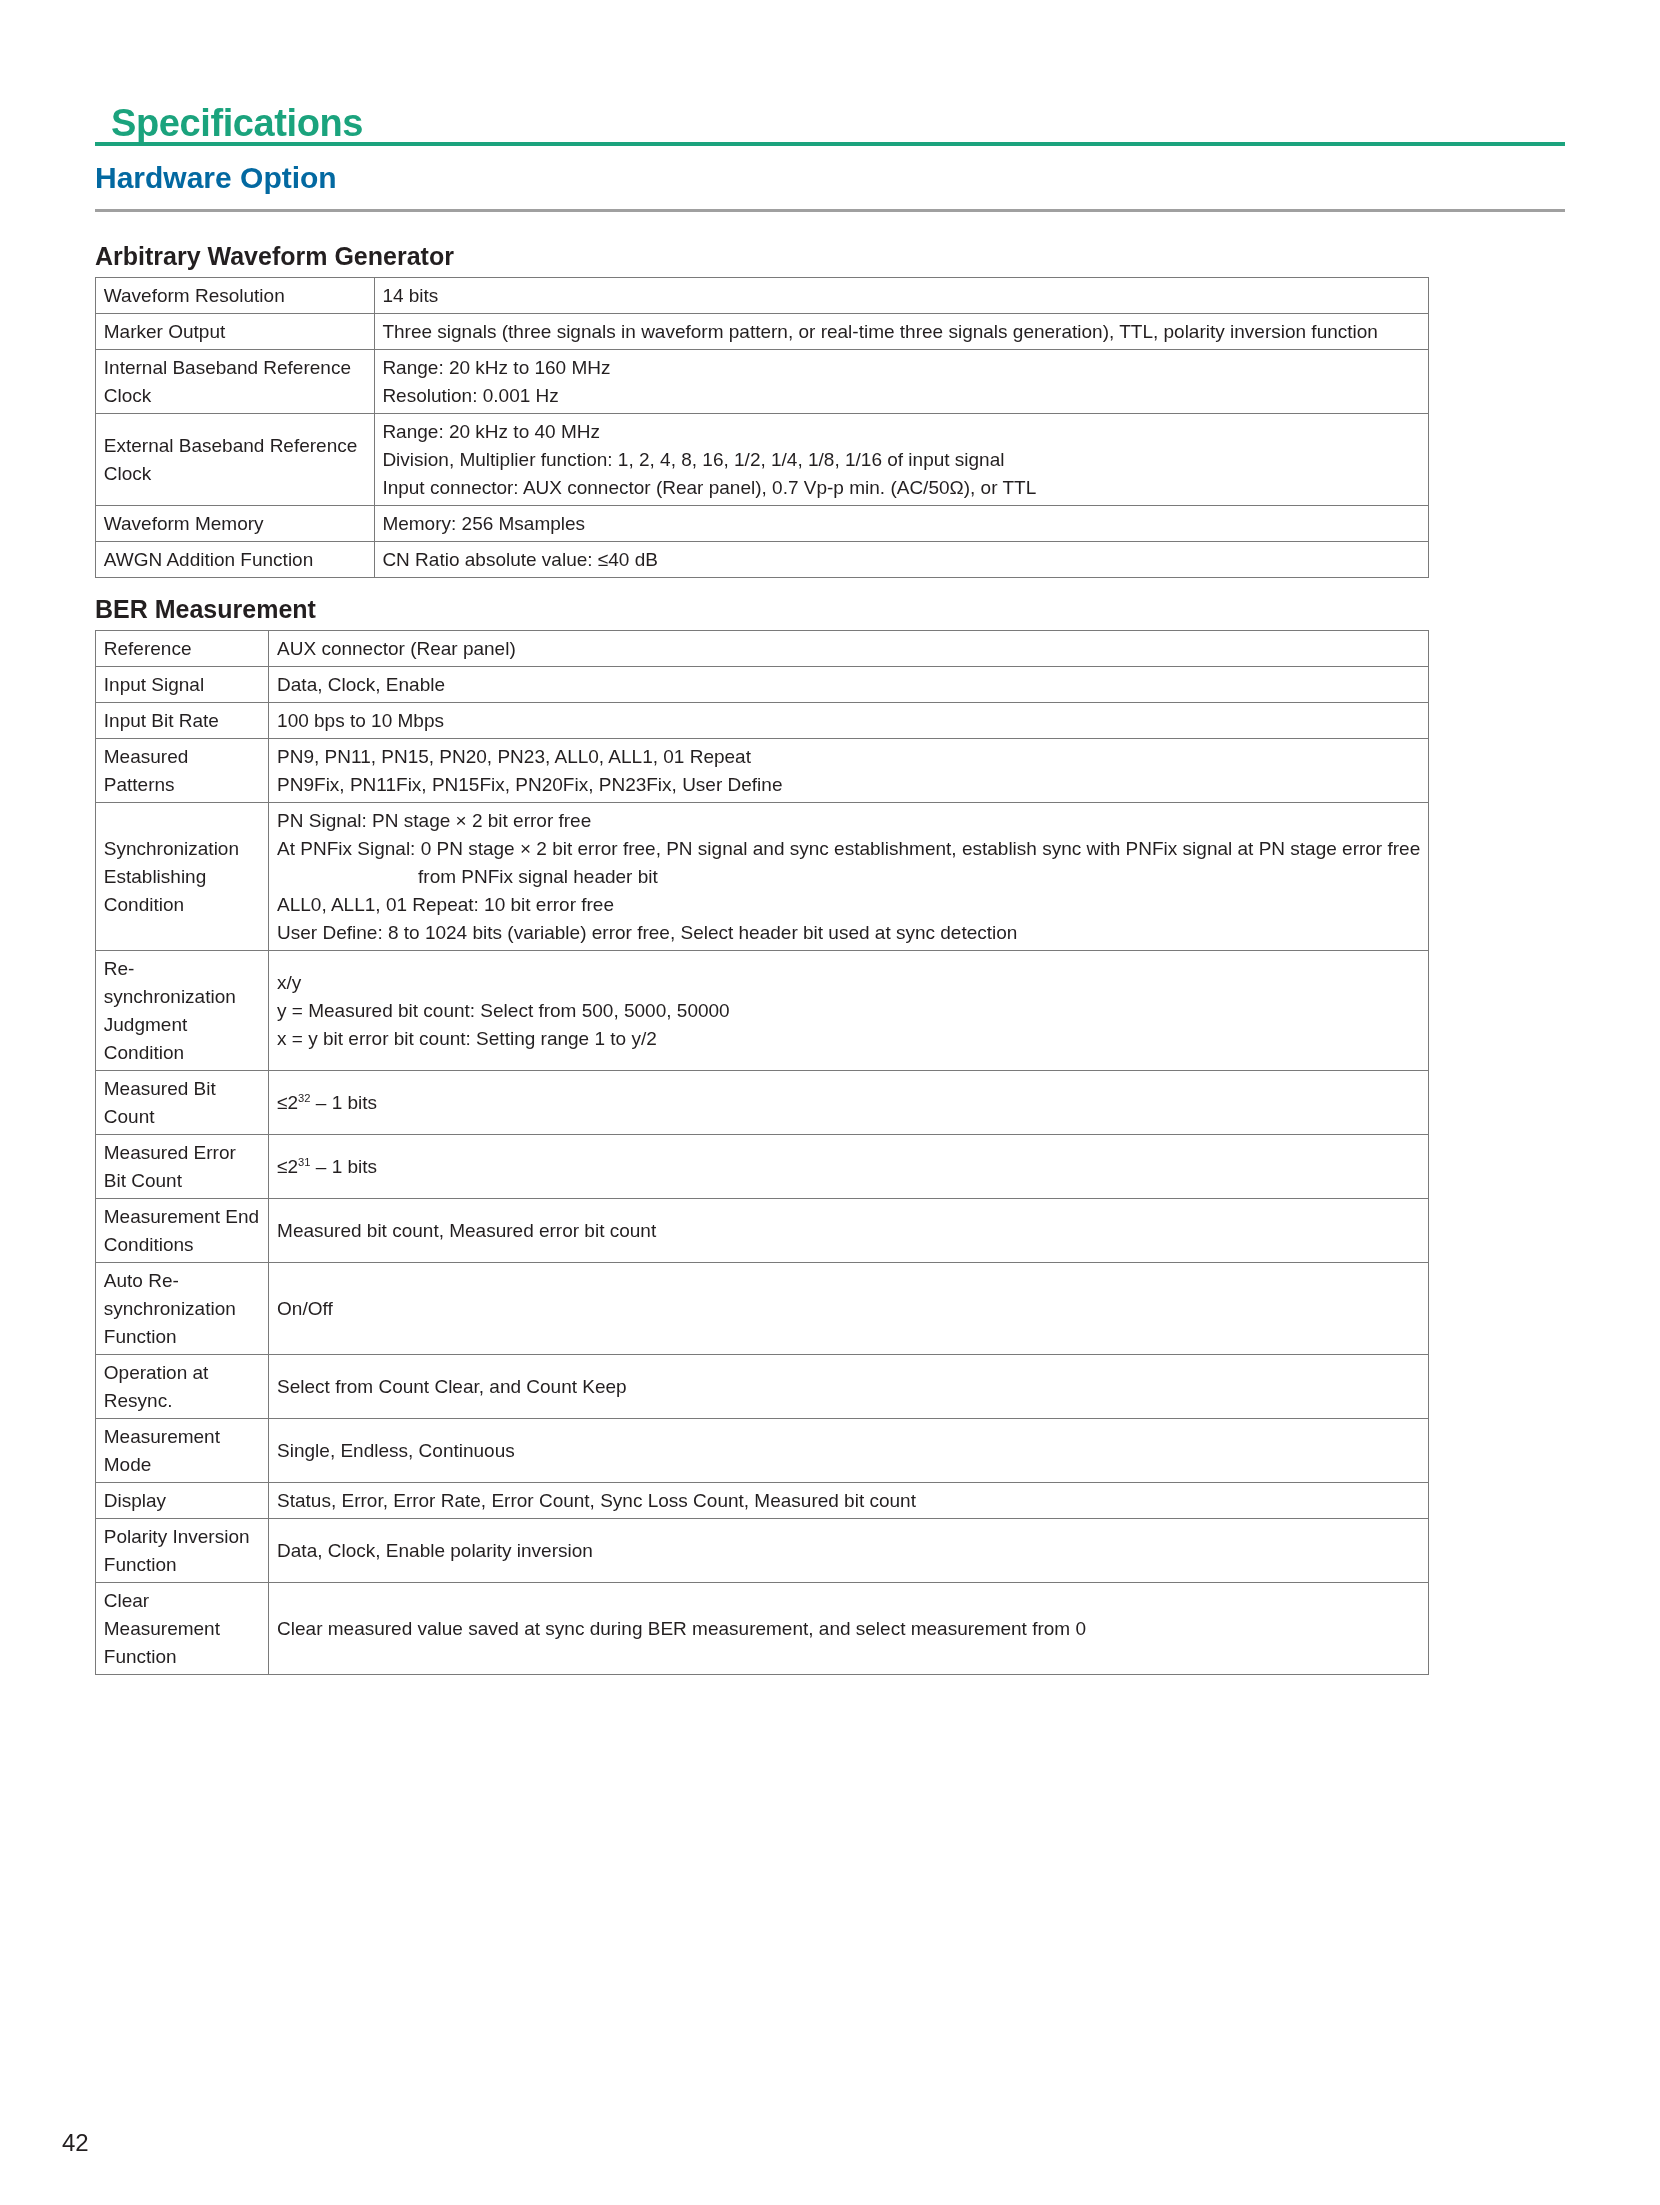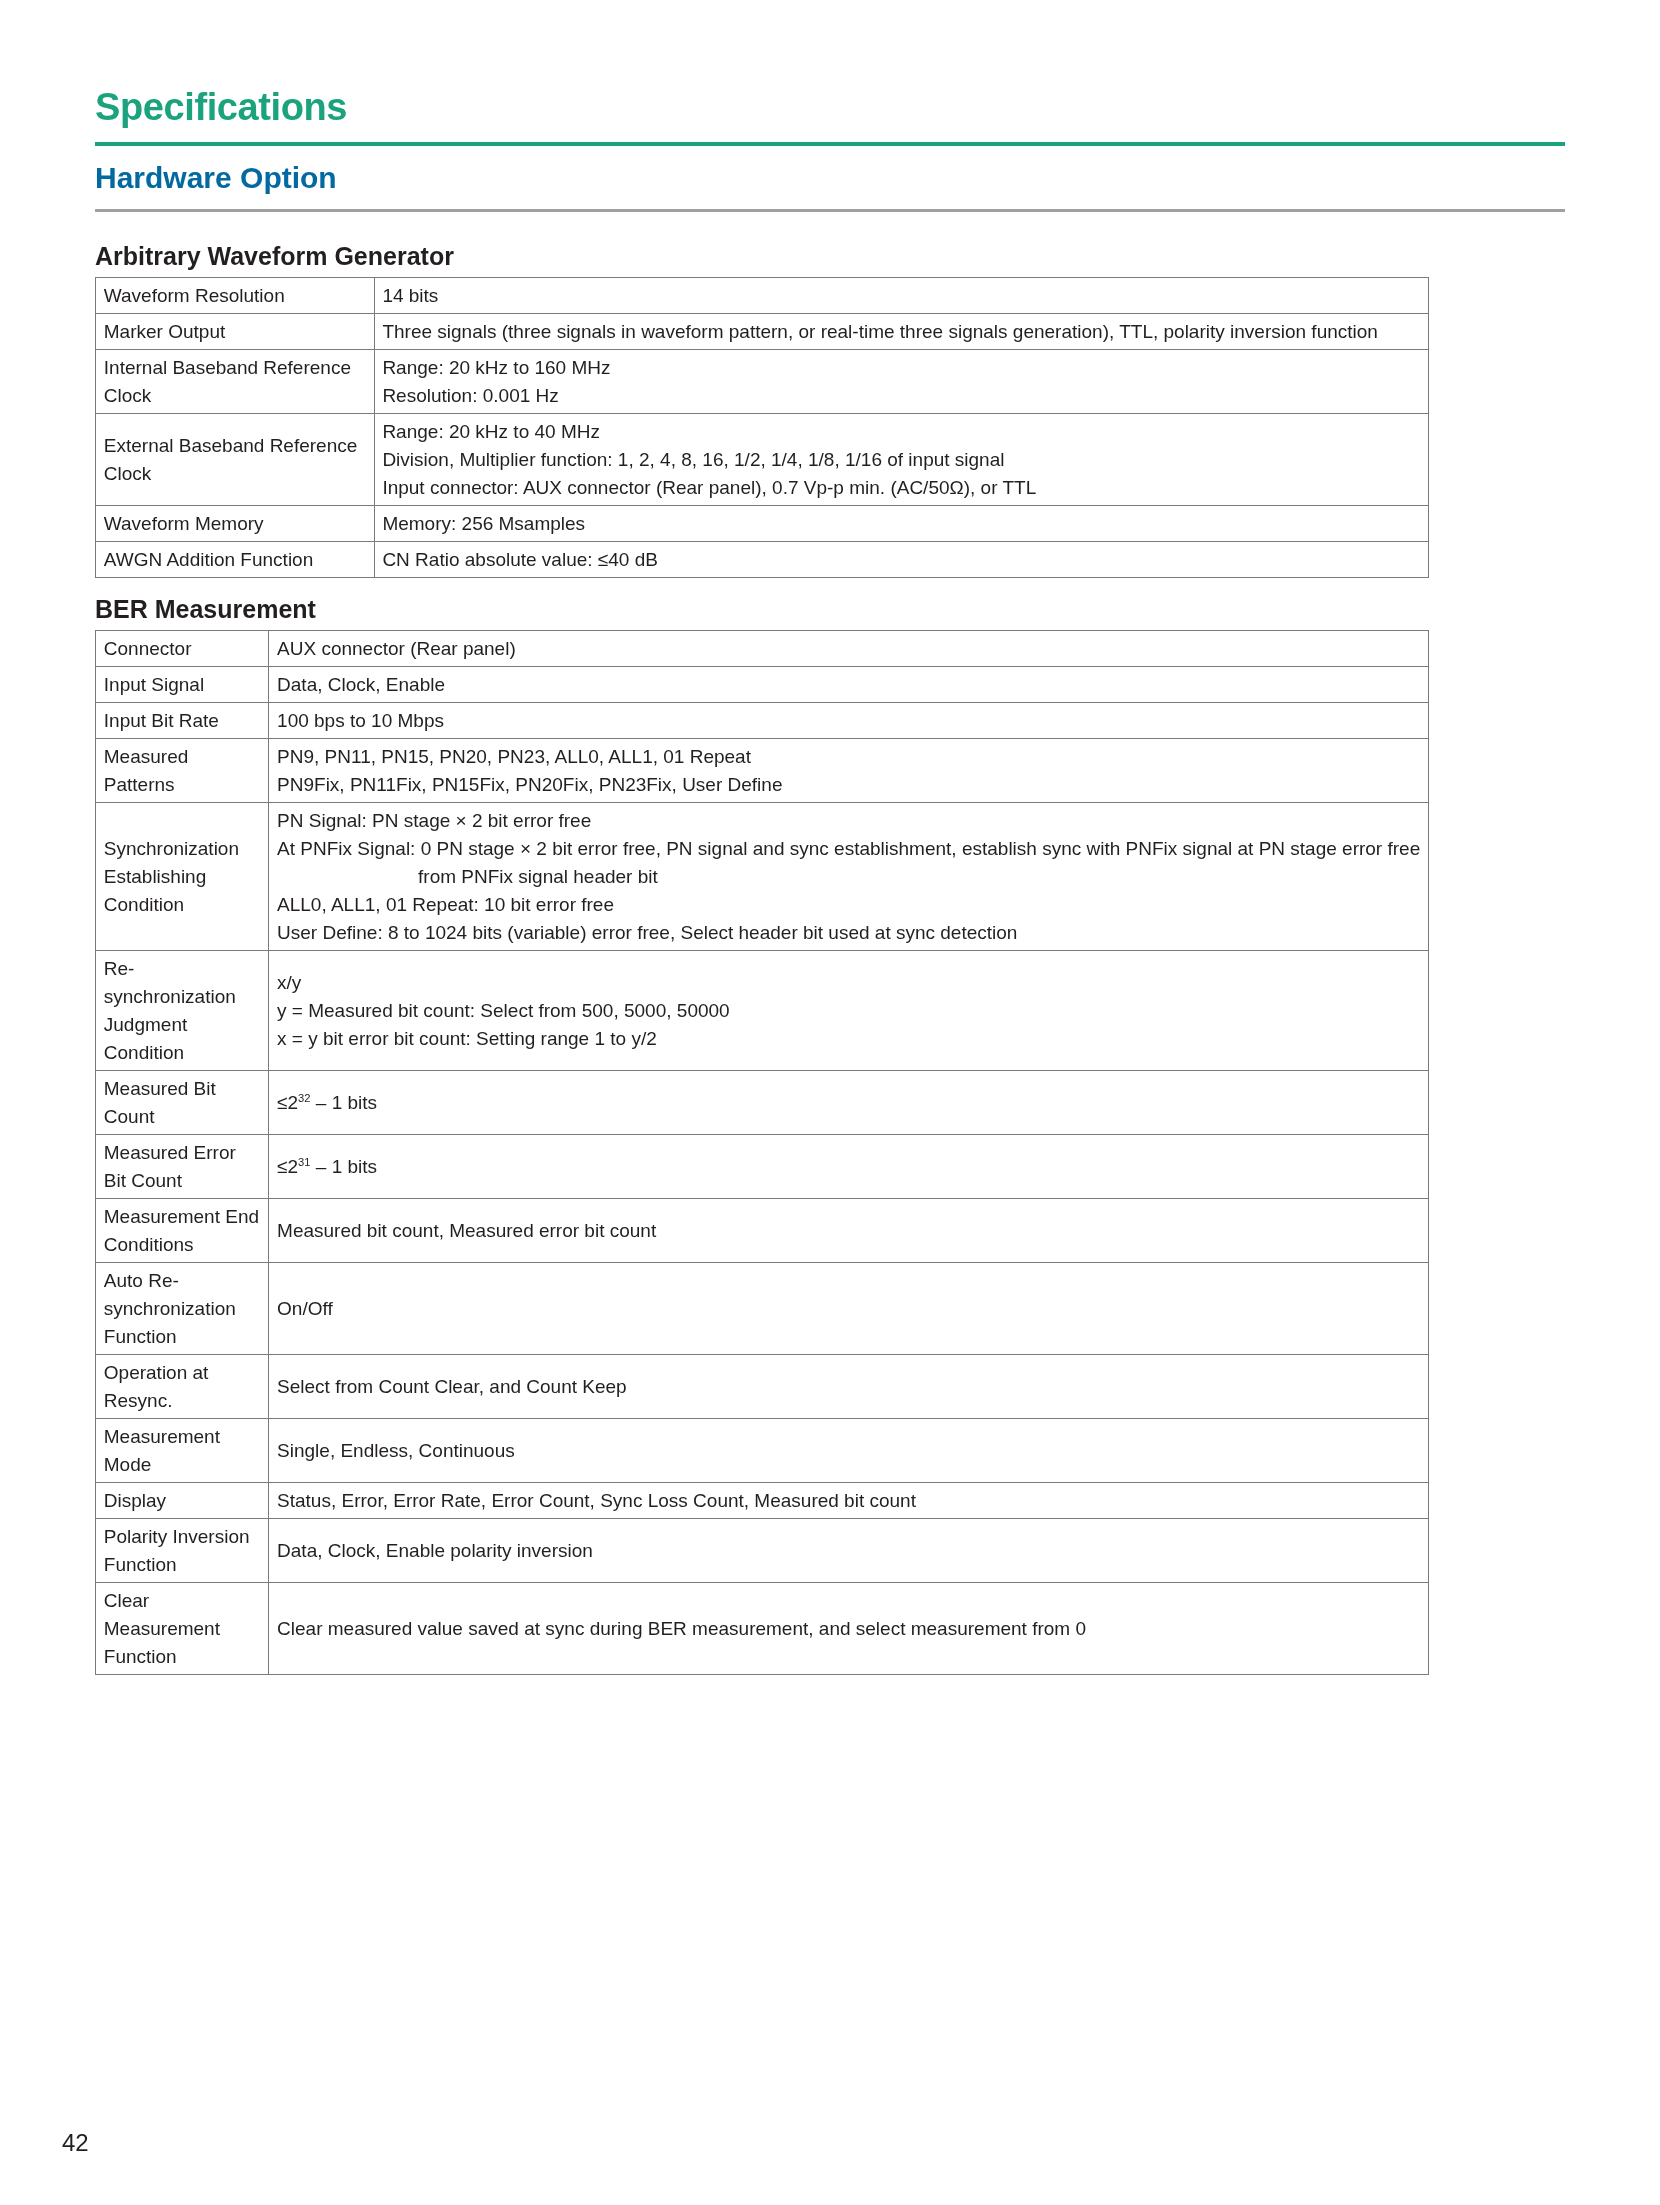--- a/index.html
+++ b/index.html
@@ -1,18 +1,18 @@
 <!DOCTYPE html>
 <html style="font-size:14px"><head>
 <meta charset="utf-8">
 <style>
   html, body { margin: 0; padding: 0; background: #ffffff; }
   body { width: 1660px; height: 2205px; position: relative; overflow: hidden;
          font-family: "Liberation Sans", "DejaVu Sans", sans-serif; color: #231f20; }
-  .page-title { position: absolute; left: 95px; top: 86px; margin: 0;
+  .page-title { position: absolute; left: 95px; top: 86px; margin: 16px;
          font-size: 38px; font-weight: bold; color: #1ba37d; letter-spacing: -0.4px; }
   .rule-green { position: absolute; left: 95px; top: 142px; width: 1470px; height: 3.5px; background: #1ba37d; }
   .section-title { position: absolute; left: 95px; top: 161px; margin: 0;
          font-size: 30px; font-weight: bold; color: #0369a1; }
   .rule-gray { position: absolute; left: 95px; top: 209px; width: 1470px; height: 2.6px; background: #a0a0a0; }
   .subhead { position: absolute; left: 95px; margin: 0; font-size: 25px; font-weight: bold; color: #231f20; }
   table.spec { position: absolute; left: 95px; width: 1334px; border-collapse: collapse;
          font-size: 19px; line-height: 28px; color: #231f20; }
   table.spec td { border: 1.7px solid #7a7a7a; padding: 3.5px 7.8px; vertical-align: middle; }
   table.spec td.label { width: 262px; }
@@ -71,21 +71,21 @@
           <span class="line">CN Ratio absolute value: ≤40 dB</span>
         </td>
     </tr>
   </tbody>
 </table>
 
 <h3 class="subhead" style="top:595px">BER Measurement</h3>
 <table class="spec" style="top:630px">
   <tbody>
     <tr>
-      <td class="label">Connector</td>
+      <td class="label">Reference</td>
       <td>
           <span class="line">AUX connector (Rear panel)</span>
         </td>
     </tr>
     <tr>
       <td class="label">Input Signal</td>
       <td>
           <span class="line">Data, Clock, Enable</span>
         </td>
     </tr>

